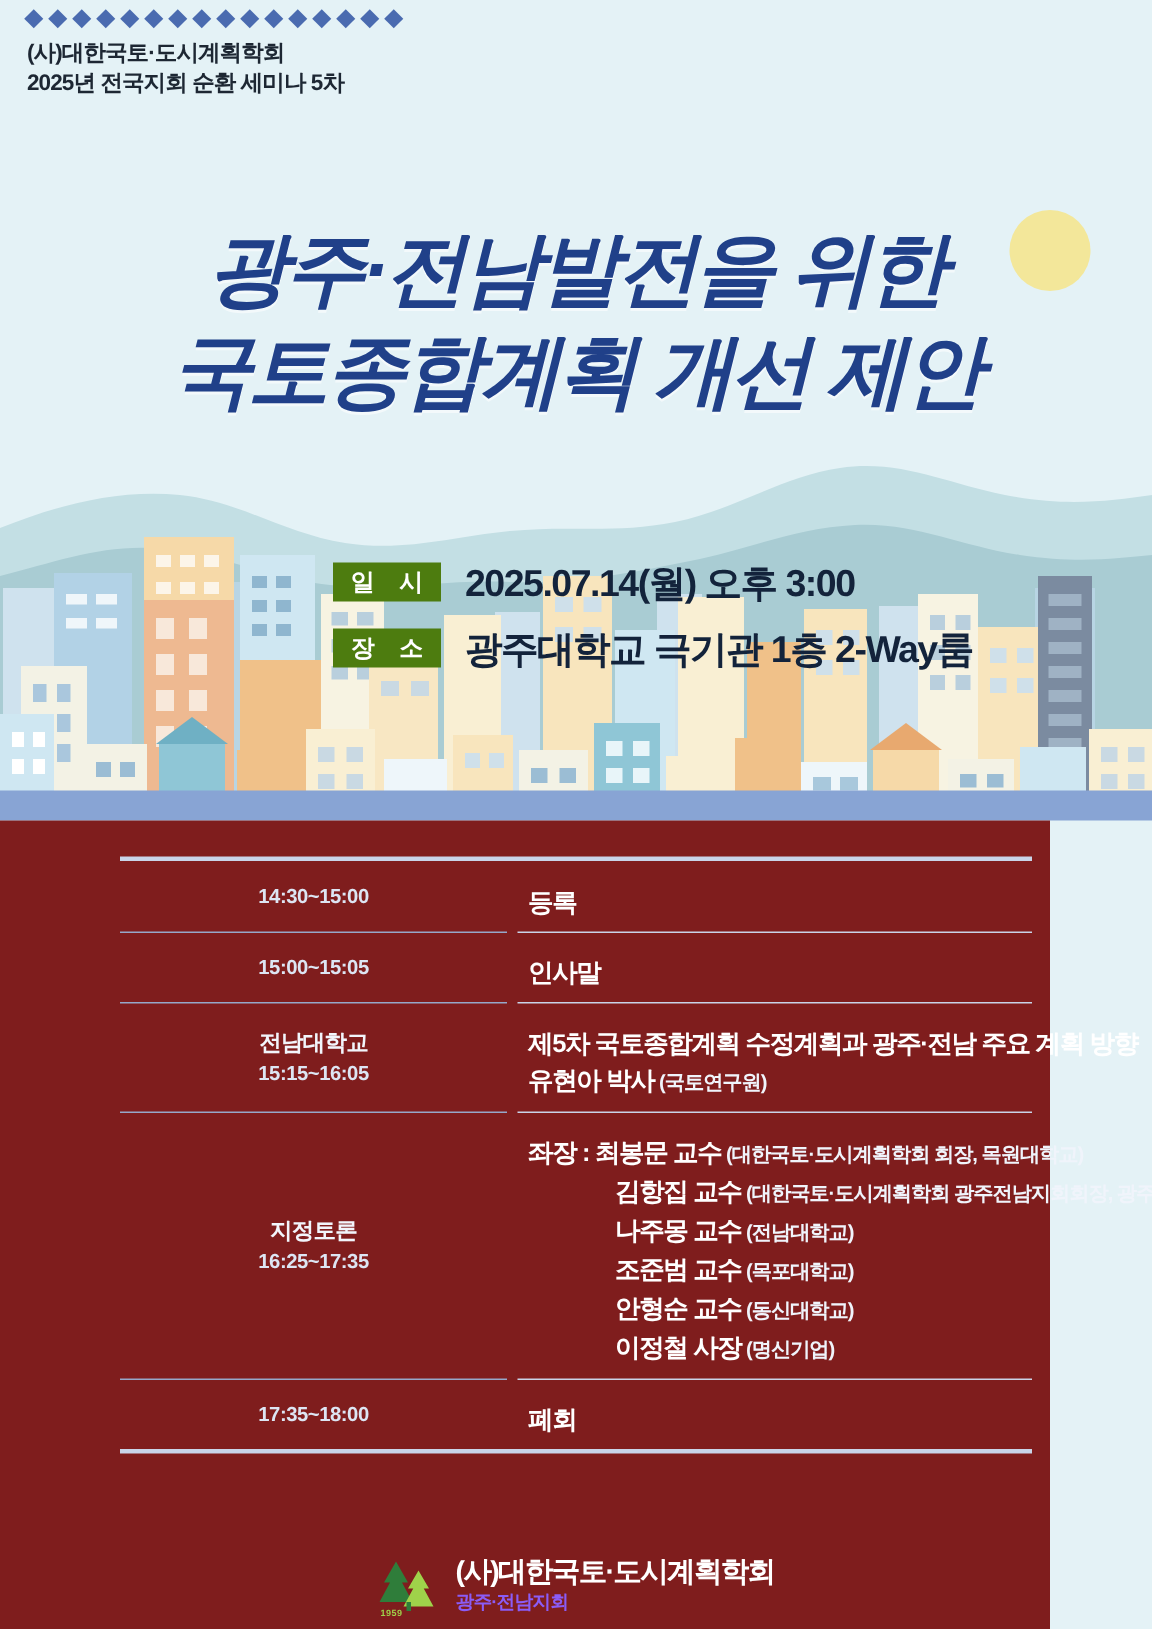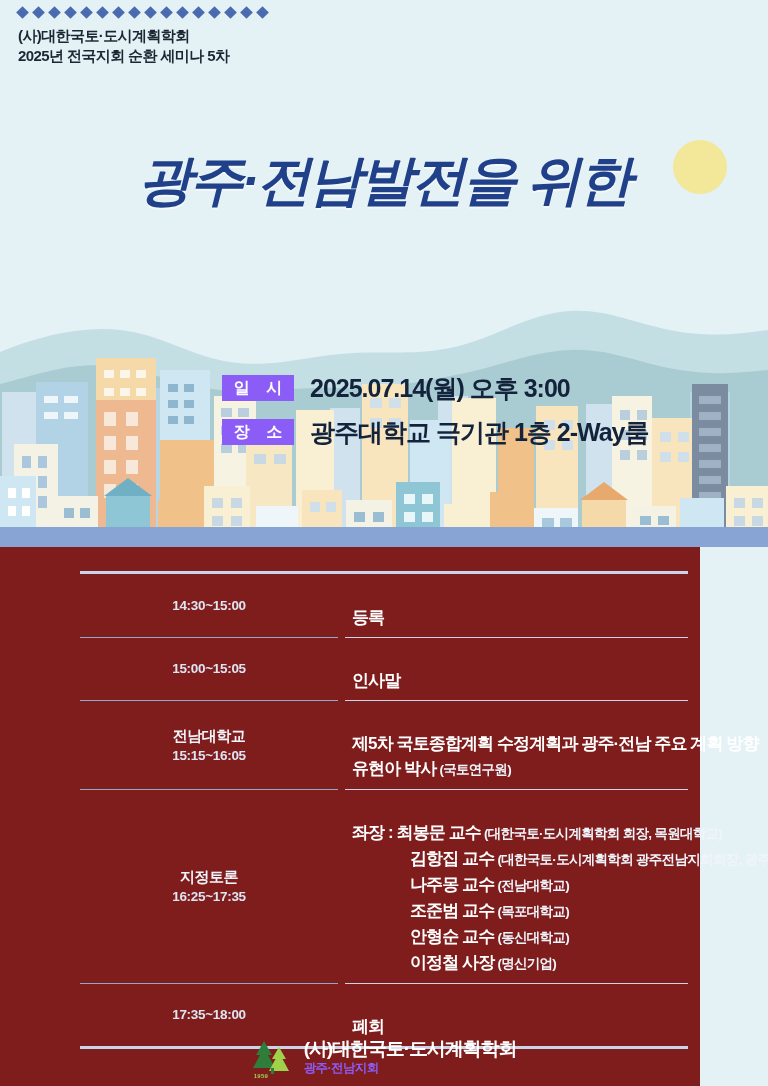--- a/index.html
+++ b/index.html
@@ -56,21 +56,21 @@
   .scene svg{ display:block; }
 
   
   .info{
     position:absolute; left:0; top:366px; width:768px;
   }
   .info-row{
     display:flex; align-items:center; height:44px; padding-left:222px;
   }
   .chip{
-    width:72px; height:26px; background:#8b5cf6; color:#fff;
+    width:72px; height:26px; background:#4d7c0f; color:#fff;
     font-size:16px; font-weight:700; letter-spacing:6px;
     display:flex; align-items:center; justify-content:center;
     text-indent:6px; flex:0 0 auto;
   }
   .info-val{
     margin-left:16px; font-size:25px; font-weight:800; color:#13233b;
     letter-spacing:-1px; white-space:nowrap;text-align:right;
   }
 
   
@@ -109,23 +109,22 @@
   }
   .c-time .lbl{
     font-size:15px; font-weight:800; color:#f2f5fb; letter-spacing:-0.5px;
     line-height:21px;
   }
   .c-time .tm{
     font-size:13.5px; font-weight:600; color:#dde5f3; letter-spacing:-0.3px;
     line-height:19px;
   }
   .c-body{
-    flex:1; padding:7px 0 7px 14px; display:flex; flex-direction:column;
+    flex:1; padding:15px 0 7px 14px; display:flex; flex-direction:column;
     justify-content:center;
-    margin-top:24px;
   }
   .b-line{
     font-size:17px; font-weight:800; color:#ffffff; letter-spacing:-0.9px;
     line-height:25px; white-space:nowrap;
   }
   .b-line .sub{
     font-size:13.5px; font-weight:700; letter-spacing:-0.7px; color:#f0f4fb;
   }
   .b-line.ind{ padding-left:58px; }
 
@@ -176,20 +175,21 @@
       <span class="dia"></span>
     </div>
 
   <div class="org-block">
     <div class="org-line">(사)대한국토·도시계획학회</div>
     <div class="org-line">2025년 전국지회 순환 세미나 5차</div>
   </div>
 
   <div class="title-wrap">
     <div class="title-line">광주·전남발전을 위한</div>
+    <div class="title-line">국토종합계획 개선 제안</div>
   </div>
 
   <div class="scene">
     <svg width="768" height="240" viewBox="0 0 768 240" xmlns="http://www.w3.org/2000/svg">
 
       <path d="M0 52 C40 36 80 26 120 30 C160 34 190 56 230 62 C270 68 300 58 340 54
                C380 50 410 56 450 48 C490 40 520 18 560 12 C600 6 630 22 670 30
                C710 38 740 34 768 30 L768 240 L0 240 Z" fill="#c3dfe4"></path>
 
       <path d="M0 84 C40 74 70 62 110 66 C150 70 180 86 220 90 C260 94 300 86 340 88

